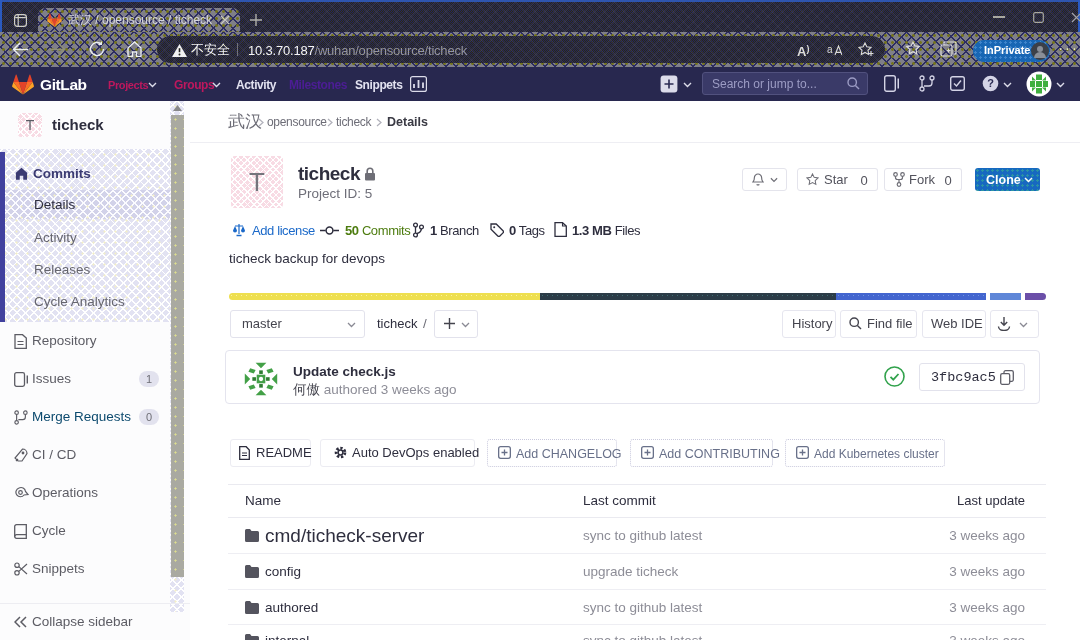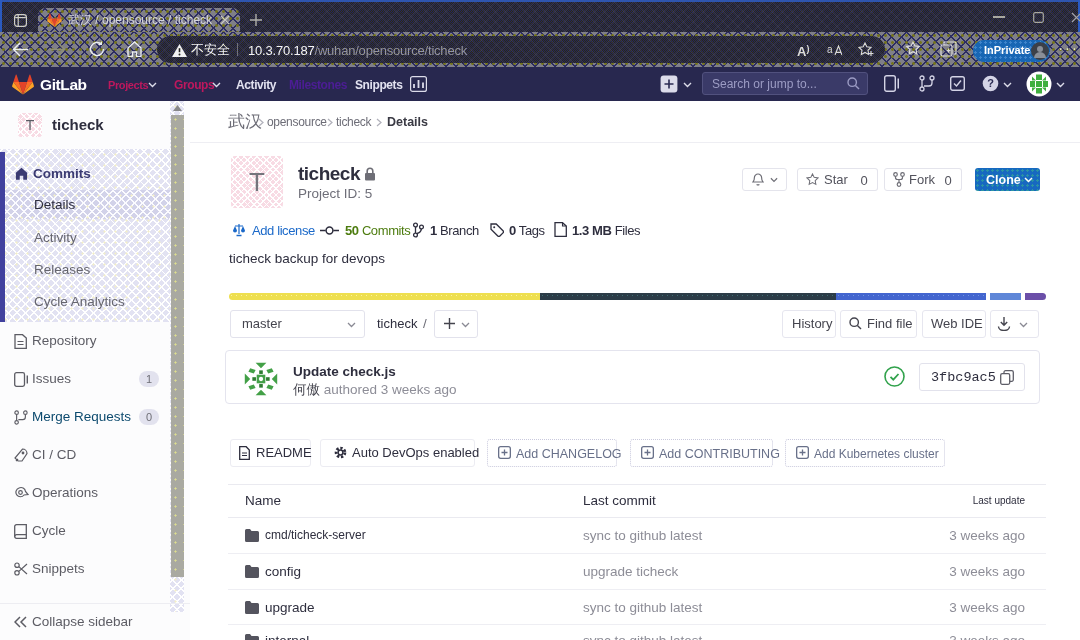--- a/index.html
+++ b/index.html
@@ -432,40 +432,40 @@
 <div class="a" style="left:785px;top:439px;width:160px;height:28px;border:1px dotted #c9c9dd;border-radius:3px;background:#fff"></div>
 <svg class="a" style="left:796px;top:446px" width="13" height="13" viewBox="0 0 13 13">
     <rect x="0.65" y="0.65" width="11.7" height="11.7" rx="2" fill="none" stroke="#687089" stroke-width="1.3"></rect>
     <path d="M6.5 3.5v6M3.5 6.5h6" stroke="#687089" stroke-width="1.3"></path>
   </svg>
 <div class="a t" style="left:814px;top:447px;font-size:12px;line-height:14px;color:#687089">Add Kubernetes cluster</div>
 
 <div class="a" style="left:228px;top:484px;width:818px;height:1px;background:#eaeaf0"></div>
 <div class="a t" style="left:245px;top:493px;font-size:13.5px;line-height:15px;color:#2e2e3e">Name</div>
 <div class="a t" style="left:583px;top:493px;font-size:13.5px;line-height:15px;color:#2e2e3e">Last commit</div>
-<div class="a t" style="left:880px;top:493px;width:145px;text-align:right;font-size:10px;line-height:15px;color:#2e2e3e">Last update</div>
+<div class="a t" style="left:880px;top:493px;width:145px;text-align:right;font-size:13px;line-height:15px;color:#2e2e3e">Last update</div>
 <div class="a" style="left:228px;top:517px;width:818px;height:1px;background:#eaeaf0"></div>
 <svg class="a" style="left:245px;top:529px" width="14" height="13" viewBox="0 0 14 13">
     <path d="M0 1.5A1.5 1.5 0 0 1 1.5 0H5l1.5 2h6A1.5 1.5 0 0 1 14 3.5v8a1.5 1.5 0 0 1-1.5 1.5h-11A1.5 1.5 0 0 1 0 11.5Z" fill="#54545e"></path>
   </svg>
-<div class="a t" style="left:265px;top:528px;font-size:12px;line-height:15px;color:#2e2e3e">cmd/ticheck-server</div>
+<div class="a t" style="left:265px;top:528px;font-size:19px;line-height:15px;color:#2e2e3e">cmd/ticheck-server</div>
 <div class="a t" style="left:583px;top:528px;font-size:13.5px;line-height:15px;color:#8d8d97">sync to github latest</div>
 <div class="a t" style="left:880px;top:528px;width:145px;text-align:right;font-size:13.5px;line-height:15px;color:#8d8d97">3 weeks ago</div>
 <div class="a" style="left:228px;top:553px;width:818px;height:1px;background:#eeeef3"></div>
 <svg class="a" style="left:245px;top:565px" width="14" height="13" viewBox="0 0 14 13">
     <path d="M0 1.5A1.5 1.5 0 0 1 1.5 0H5l1.5 2h6A1.5 1.5 0 0 1 14 3.5v8a1.5 1.5 0 0 1-1.5 1.5h-11A1.5 1.5 0 0 1 0 11.5Z" fill="#54545e"></path>
   </svg>
 <div class="a t" style="left:265px;top:564px;font-size:13.5px;line-height:15px;color:#2e2e3e">config</div>
 <div class="a t" style="left:583px;top:564px;font-size:13.5px;line-height:15px;color:#8d8d97">upgrade ticheck</div>
 <div class="a t" style="left:880px;top:564px;width:145px;text-align:right;font-size:13.5px;line-height:15px;color:#8d8d97">3 weeks ago</div>
 <div class="a" style="left:228px;top:589px;width:818px;height:1px;background:#eeeef3"></div>
 <svg class="a" style="left:245px;top:601px" width="14" height="13" viewBox="0 0 14 13">
     <path d="M0 1.5A1.5 1.5 0 0 1 1.5 0H5l1.5 2h6A1.5 1.5 0 0 1 14 3.5v8a1.5 1.5 0 0 1-1.5 1.5h-11A1.5 1.5 0 0 1 0 11.5Z" fill="#54545e"></path>
   </svg>
-<div class="a t" style="left:265px;top:600px;font-size:13.5px;line-height:15px;color:#2e2e3e">upgrade</div>
+<div class="a t" style="left:265px;top:600px;font-size:13.5px;line-height:15px;color:#2e2e3e">authored</div>
 <div class="a t" style="left:583px;top:600px;font-size:13.5px;line-height:15px;color:#8d8d97">sync to github latest</div>
 <div class="a t" style="left:880px;top:600px;width:145px;text-align:right;font-size:13.5px;line-height:15px;color:#8d8d97">3 weeks ago</div>
 <div class="a" style="left:228px;top:624px;width:818px;height:1px;background:#eeeef3"></div>
 <svg class="a" style="left:245px;top:634px" width="14" height="13" viewBox="0 0 14 13">
     <path d="M0 1.5A1.5 1.5 0 0 1 1.5 0H5l1.5 2h6A1.5 1.5 0 0 1 14 3.5v8a1.5 1.5 0 0 1-1.5 1.5h-11A1.5 1.5 0 0 1 0 11.5Z" fill="#54545e"></path>
   </svg>
 <div class="a t" style="left:265px;top:633px;font-size:13.5px;line-height:15px;color:#2e2e3e">internal</div>
 <div class="a t" style="left:583px;top:633px;font-size:13.5px;line-height:15px;color:#8d8d97">sync to github latest</div>
 <div class="a t" style="left:880px;top:633px;width:145px;text-align:right;font-size:13.5px;line-height:15px;color:#8d8d97">3 weeks ago</div>
 

